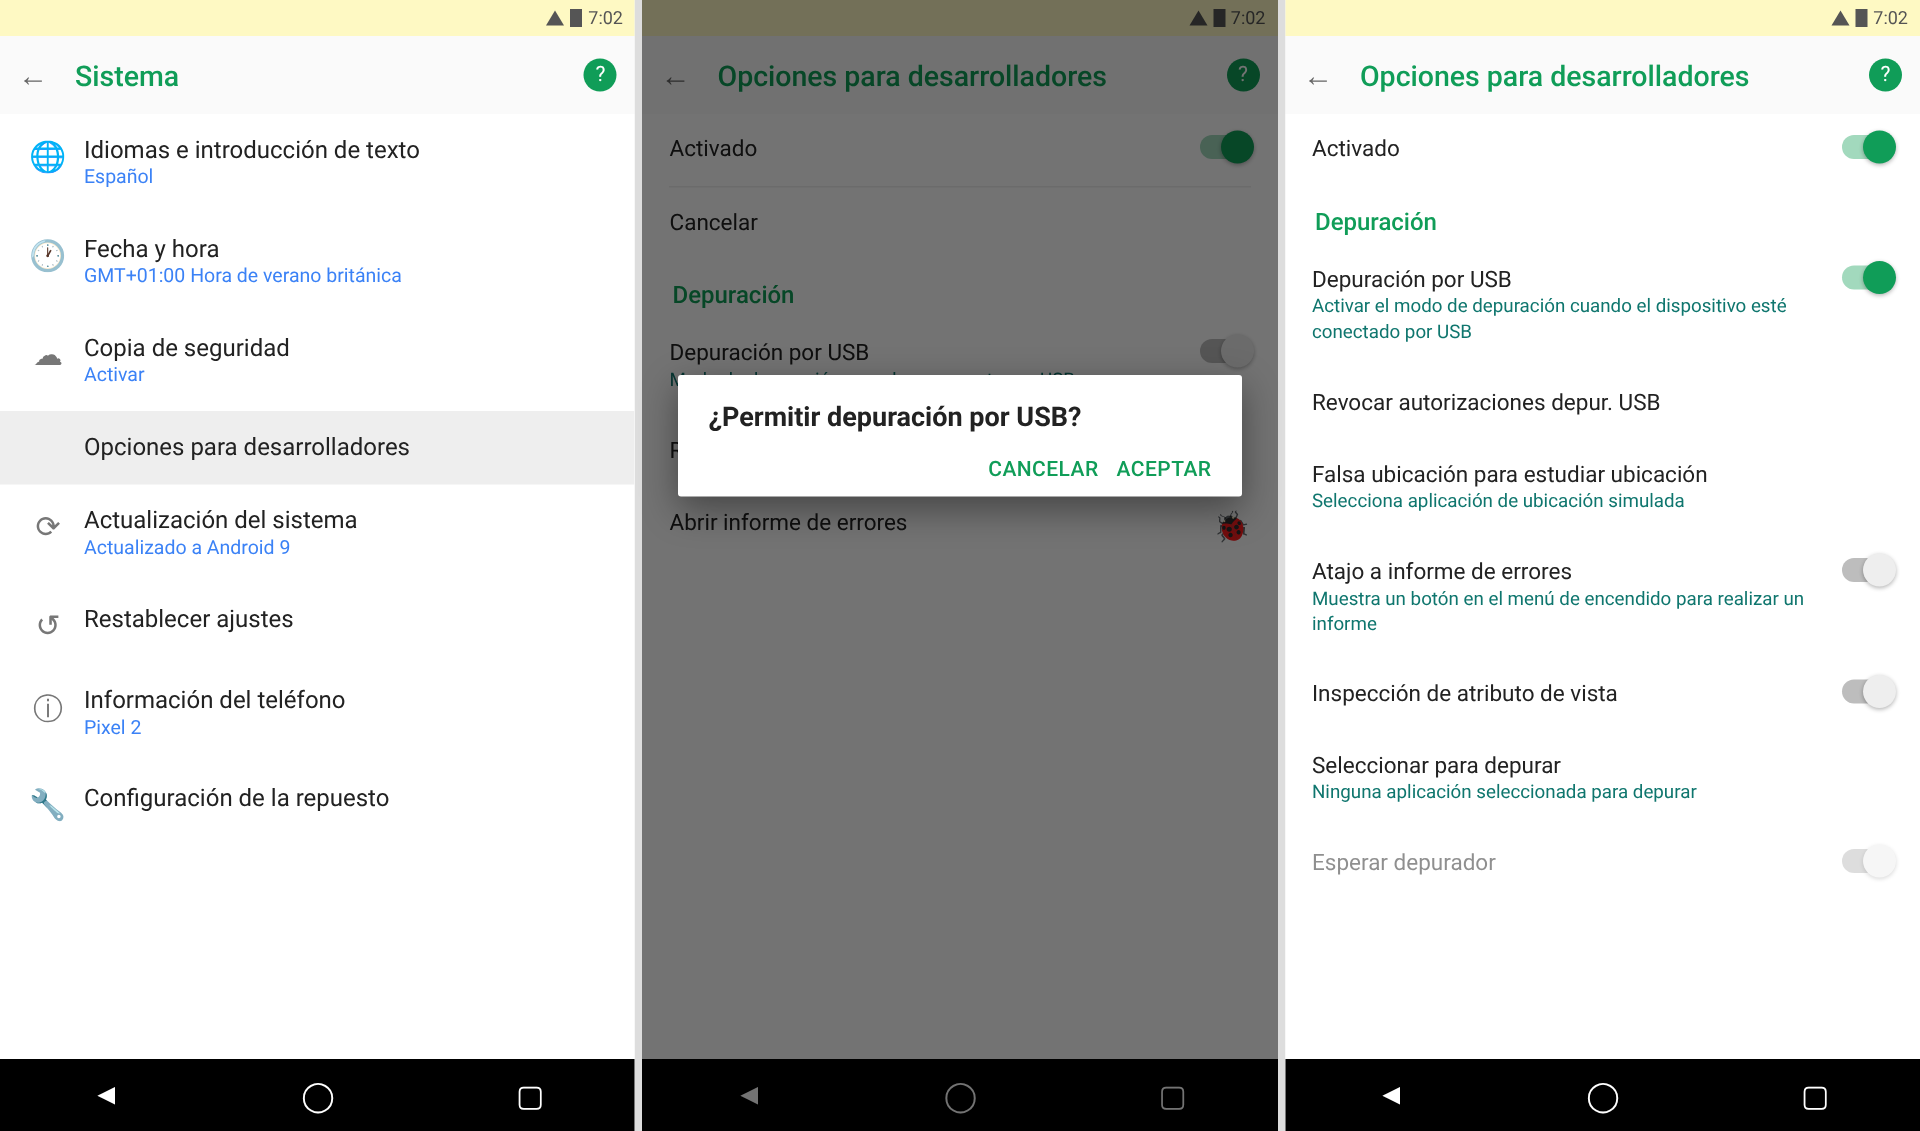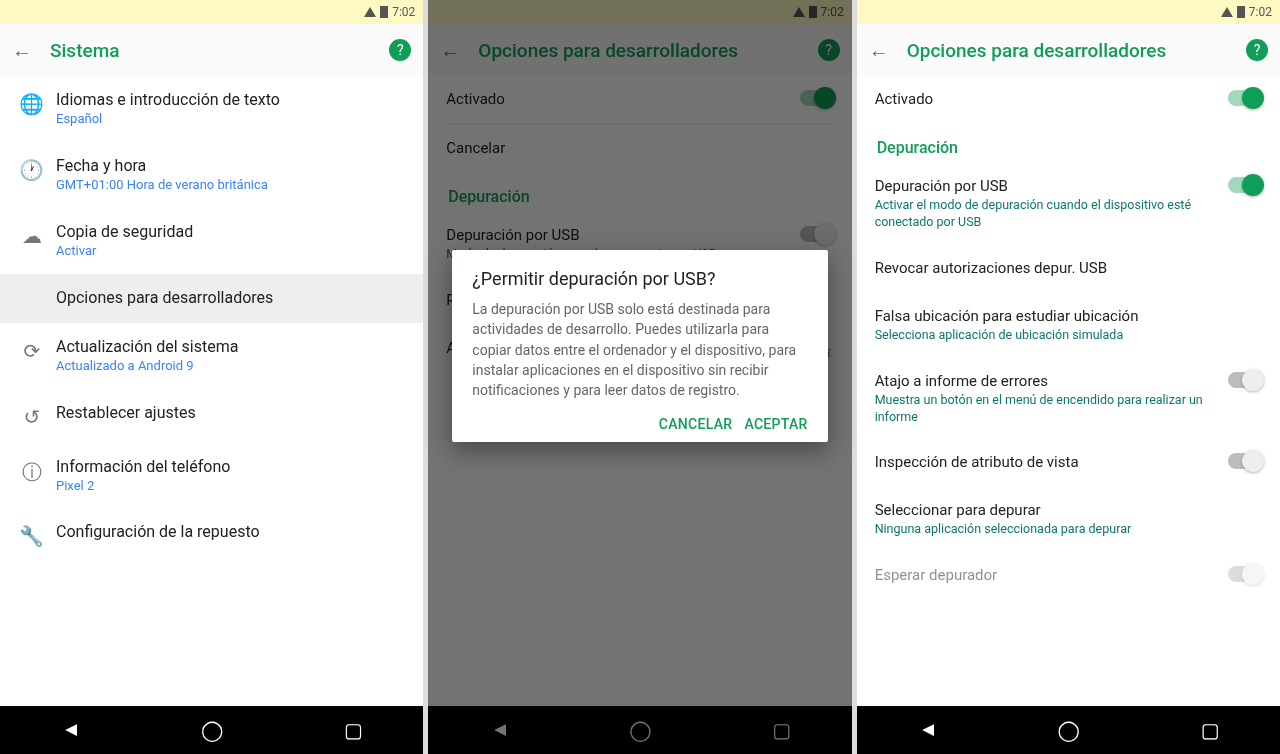--- a/index.html
+++ b/index.html
@@ -25,21 +25,21 @@
 .row .t1{font-size:15px;color:#222;margin-bottom:2px}
 .row .t2{font-size:12.5px;color:#0f766e;line-height:1.35}
 .row .sw{width:34px;height:16px;border-radius:10px;background:#bdbdbd;position:relative;flex-shrink:0}
 .row .sw::after{content:'';position:absolute;top:-3px;right:-2px;width:22px;height:22px;border-radius:50%;background:#eee;box-shadow:0 1px 3px rgba(0,0,0,.3)}
 .row .sw.on{background:#a2d9bd}
 .row .sw.on::after{background:#109d58}
 .row .bug{color:#444;font-size:20px}
 .sep{height:1px;background:#eee;margin:0 18px}
 .dim{position:absolute;inset:0;background:rgba(0,0,0,.55);z-index:5}
 .dialog{position:absolute;left:24px;right:24px;top:250px;background:#fff;border-radius:2px;padding:18px 20px 10px;box-shadow:0 8px 24px rgba(0,0,0,.4);z-index:6}
-.dialog .dt{font-size:18px;color:#222;margin-bottom:10px;font-weight:400}
+.dialog .dt{font-size:18px;color:#222;margin-bottom:10px;font-weight:700}
 .dialog .db{font-size:14px;color:#666;line-height:1.45}
 .dialog .da{display:flex;justify-content:flex-end;gap:12px;margin-top:16px}
 .dialog .da span{color:#109d58;font-size:14px;font-weight:500;text-transform:uppercase;letter-spacing:.3px}
 .navbar{height:48px;background:#000;display:flex;justify-content:space-around;align-items:center;color:#fff}
 .navbar span{font-size:20px}
 .nb-back{transform:rotate(-90deg)}
 </style>
 </head>
 <body>
 
@@ -158,21 +158,20 @@
   <div class="row">
           <div class="col">
             <div class="t1">Abrir informe de errores</div>
           </div>
           <div class="bug">🐞</div>
         </div>
  </div>
  <div class="dim"></div>
  <div class="dialog">
   <div class="dt">¿Permitir depuración por USB?</div>
-  <div class="db">La depuración por USB solo está destinada para actividades de desarrollo. Puedes utilizarla para copiar datos entre el ordenador y el dispositivo, para instalar aplicaciones en el dispositivo sin recibir notificaciones y para leer datos de registro.</div>
   <div class="da">
    <span>Cancelar</span>
    <span>Aceptar</span>
   </div>
  </div>
  <div class="navbar">
   <span class="nb-back">▲</span>
   <span>◯</span>
   <span>▢</span>
  </div>

